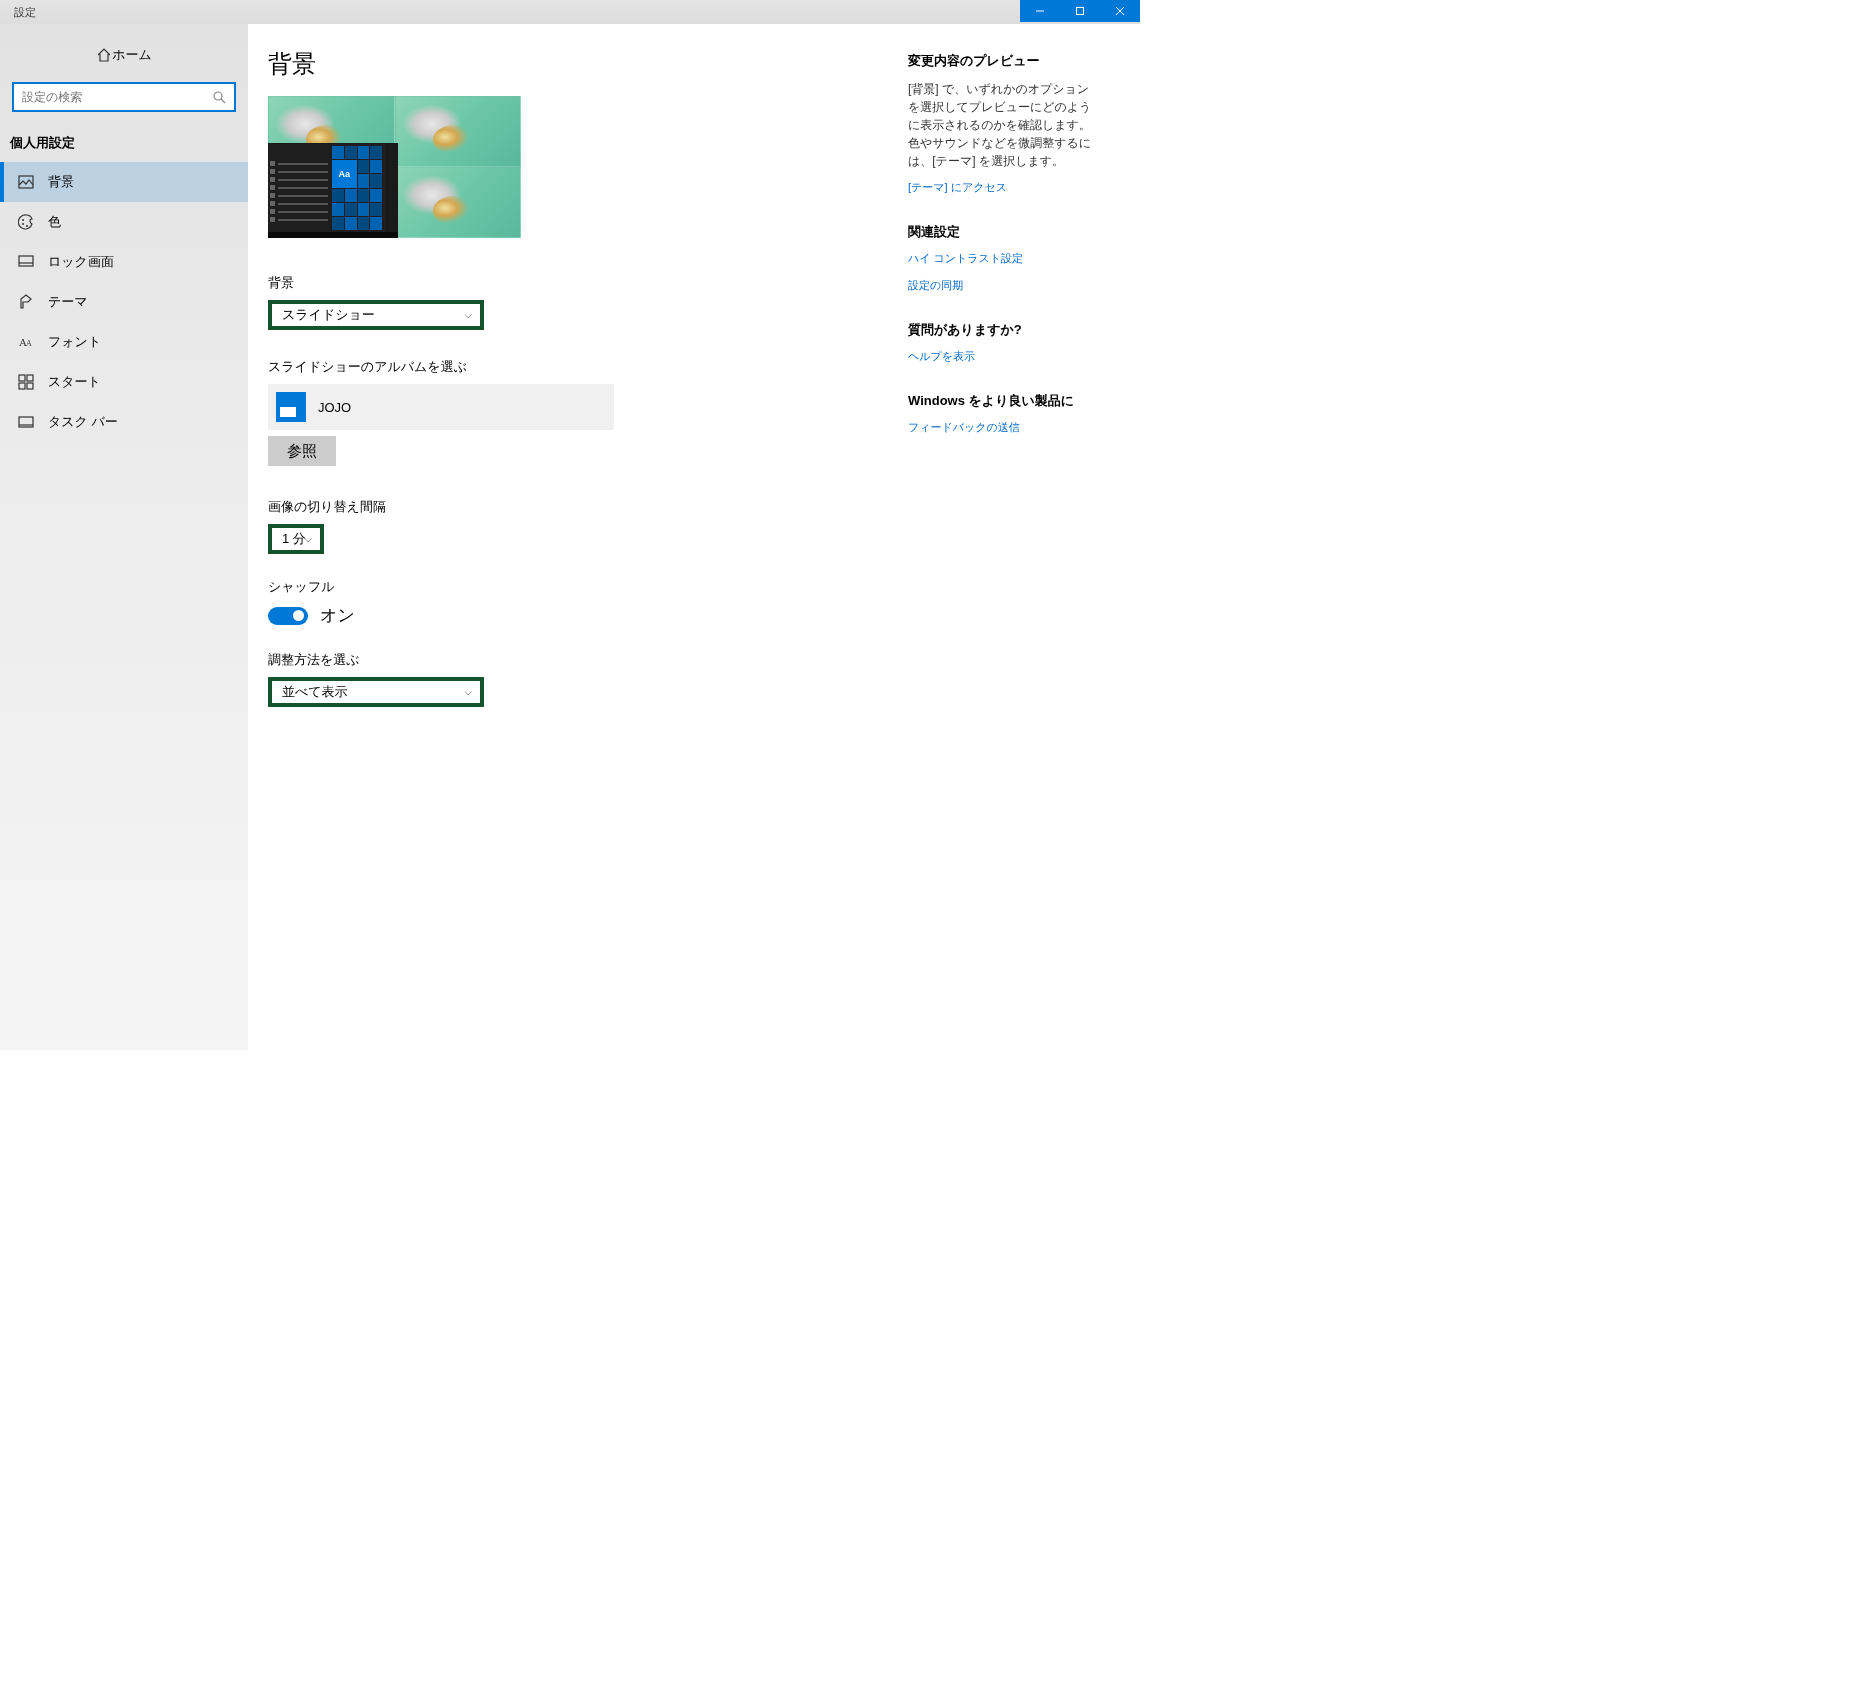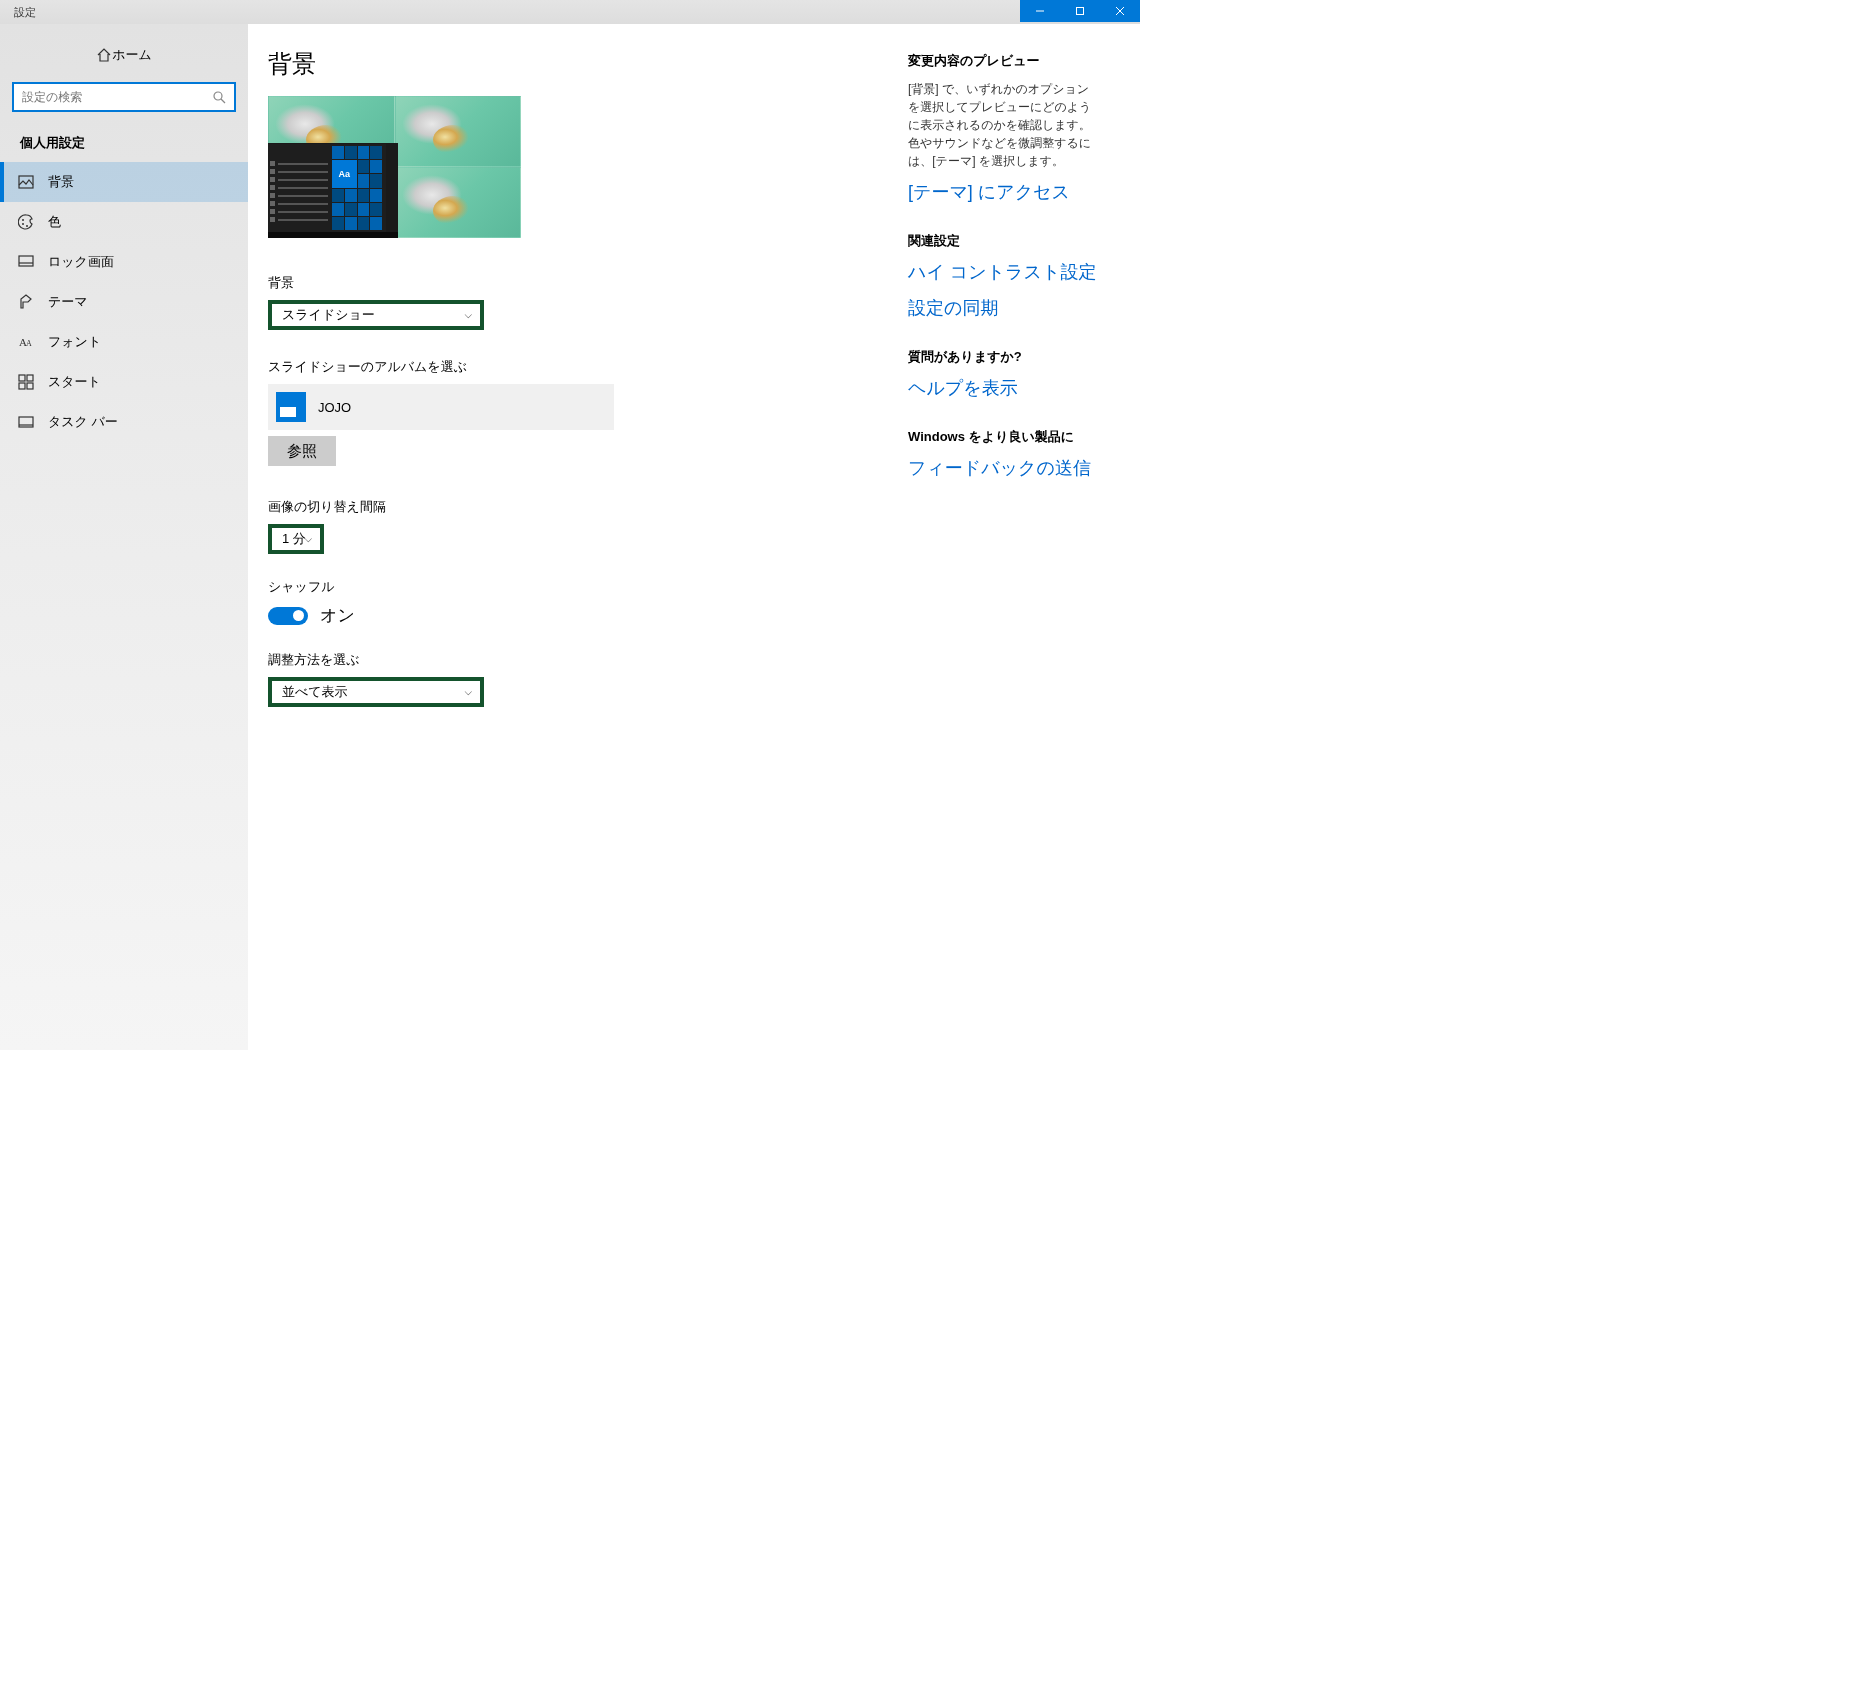--- a/index.html
+++ b/index.html
@@ -8,21 +8,21 @@
 .titlebar { height: 24px; background: linear-gradient(to bottom, #e4e4e4, #ddd); display: flex; align-items: center; position: relative; }
 .titlebar-text { font-size: 11px; color: #333; padding-left: 14px; }
 .titlebar-controls { position: absolute; right: 0; top: 0; display: flex; }
 .titlebar-btn { width: 40px; height: 22px; background: #0078d7; color: #fff; display: flex; align-items: center; justify-content: center; font-size: 10px; }
 .body { flex: 1; display: flex; }
 .sidebar { width: 248px; background: linear-gradient(to bottom, #e2e2e2 0%, #ebebeb 40%, #f5f5f5 100%); display: flex; flex-direction: column; padding-top: 14px; }
 .home-item { display: flex; align-items: center; gap: 0; padding: 8px 18px; font-size: 13px; cursor: pointer; justify-content: center; }
 .search-box { margin: 10px 12px 16px 12px; height: 30px; border: 2px solid #0078d7; background: #fff; display: flex; align-items: center; padding: 0 8px; }
 .search-box input { flex: 1; border: none; outline: none; font-size: 12px; background: transparent; }
 .search-box .mag { color: #666; font-size: 12px; }
-.section-header { font-size: 13px; font-weight: bold; padding: 6px 20px 10px; }
+.section-header { font-size: 13px; font-weight: bold; padding: 6px 10px 10px; }
 .nav-item { display: flex; align-items: center; gap: 14px; padding: 11px 18px; font-size: 13px; cursor: pointer; position: relative; }
 .nav-item.active { background: rgba(0,120,215,0.18); }
 .nav-item.active::before { content: ""; position: absolute; left: 0; top: 0; bottom: 0; width: 4px; background: #0078d7; }
 .nav-icon { width: 16px; height: 16px; display: flex; align-items: center; justify-content: center; color: #333; }
 .main { flex: 1; display: flex; padding: 24px 40px 0 20px; }
 .content { flex: 1; max-width: 645px; }
 .page-title { font-size: 24px; font-weight: 400; margin-bottom: 16px; }
 .preview-box { width: 253px; height: 142px; background: #6bc7a8; position: relative; margin-bottom: 36px; overflow: hidden; }
 .preview-bg { position: absolute; inset: 0; display: grid; grid-template-columns: 1fr 1fr; grid-template-rows: 1fr 1fr; }
 .preview-tile { background: linear-gradient(135deg, #8fd4b8 0%, #6bc7a8 50%, #5ab89a 100%); position: relative; border: 0.5px solid rgba(255,255,255,0.1); overflow: hidden; }
@@ -49,21 +49,21 @@
 .album-name { font-size: 13px; }
 .browse-btn { width: 68px; height: 30px; background: #ccc; border: none; font-size: 15px; cursor: pointer; margin-bottom: 32px; }
 .toggle-row { display: flex; align-items: center; gap: 12px; margin-bottom: 24px; }
 .toggle { width: 40px; height: 18px; background: #0078d7; border-radius: 10px; position: relative; cursor: pointer; }
 .toggle::after { content: ""; position: absolute; width: 11px; height: 11px; background: #fff; border-radius: 50%; right: 4px; top: 3.5px; }
 .toggle-label { font-size: 17px; }
 .rightcol { width: 192px; padding-top: 4px; }
 .rc-section { margin-bottom: 28px; }
 .rc-heading { font-size: 13px; font-weight: 600; margin-bottom: 10px; }
 .rc-text { font-size: 12px; color: #333; line-height: 1.5; margin-bottom: 10px; }
-.rc-link { font-size: 18px; color: #0066cc; cursor: pointer; display: block; margin-bottom: 12px; }
+.rc-link { font-size: 11px; color: #0066cc; cursor: pointer; display: block; margin-bottom: 12px; }
 svg { display: block; }
 </style>
 </head>
 <body>
 
 <div class="window">
   <div class="titlebar">
     <span class="titlebar-text">設定</span>
     <div class="titlebar-controls">
       <div class="titlebar-btn">

